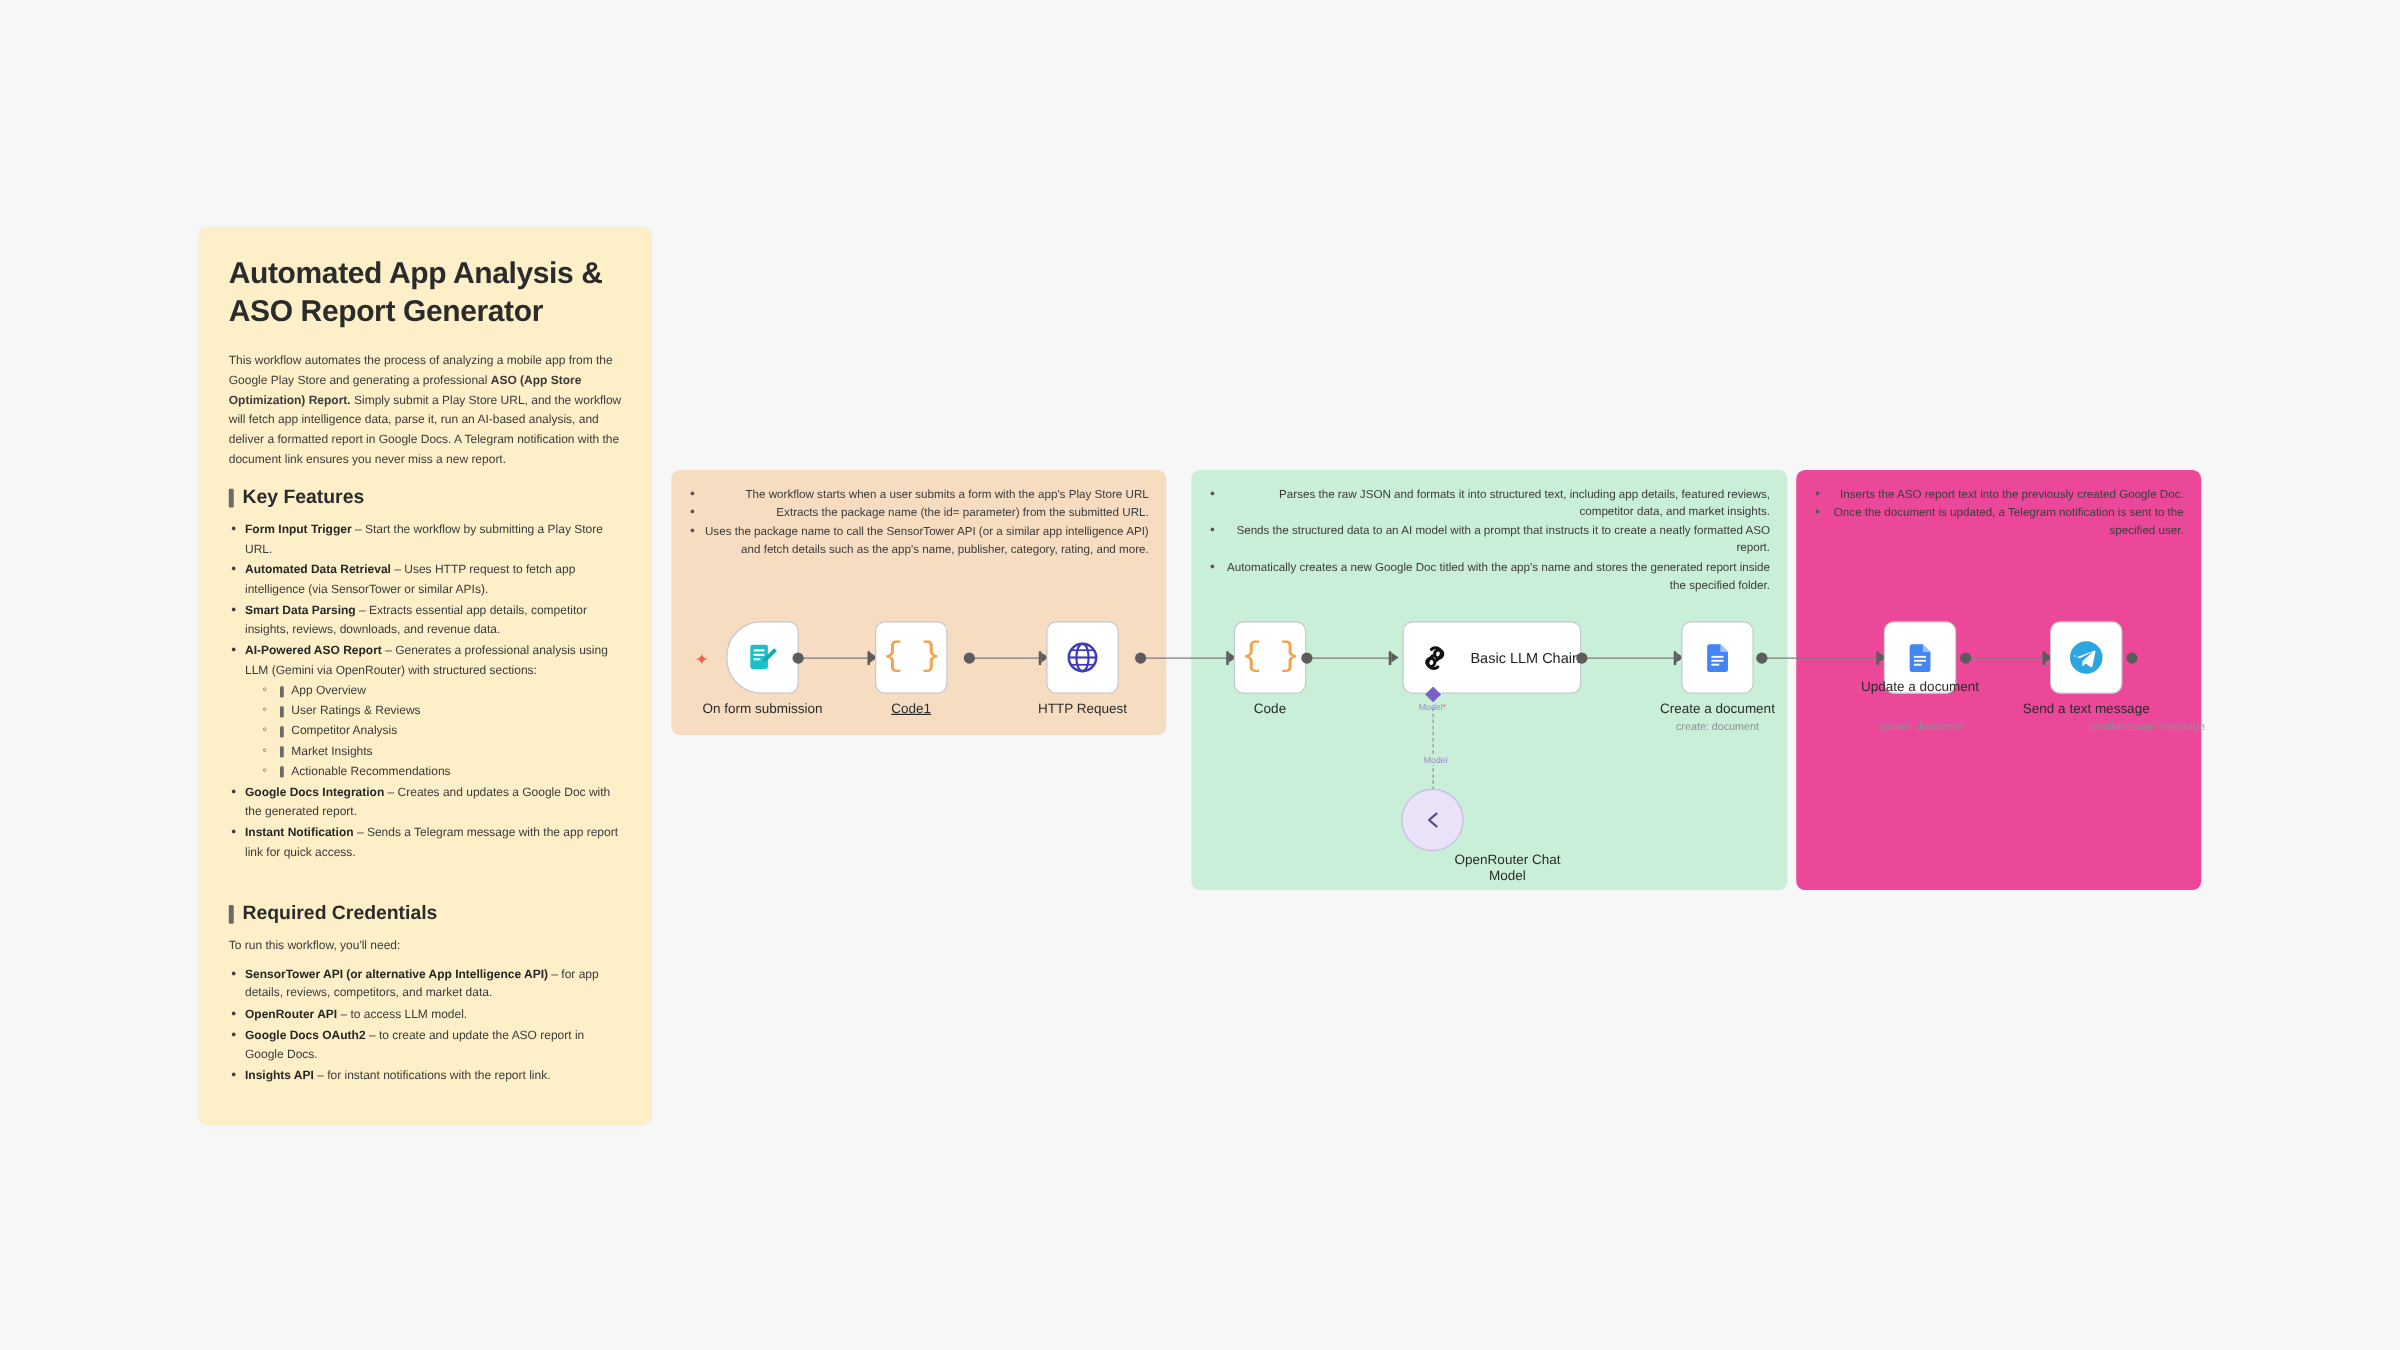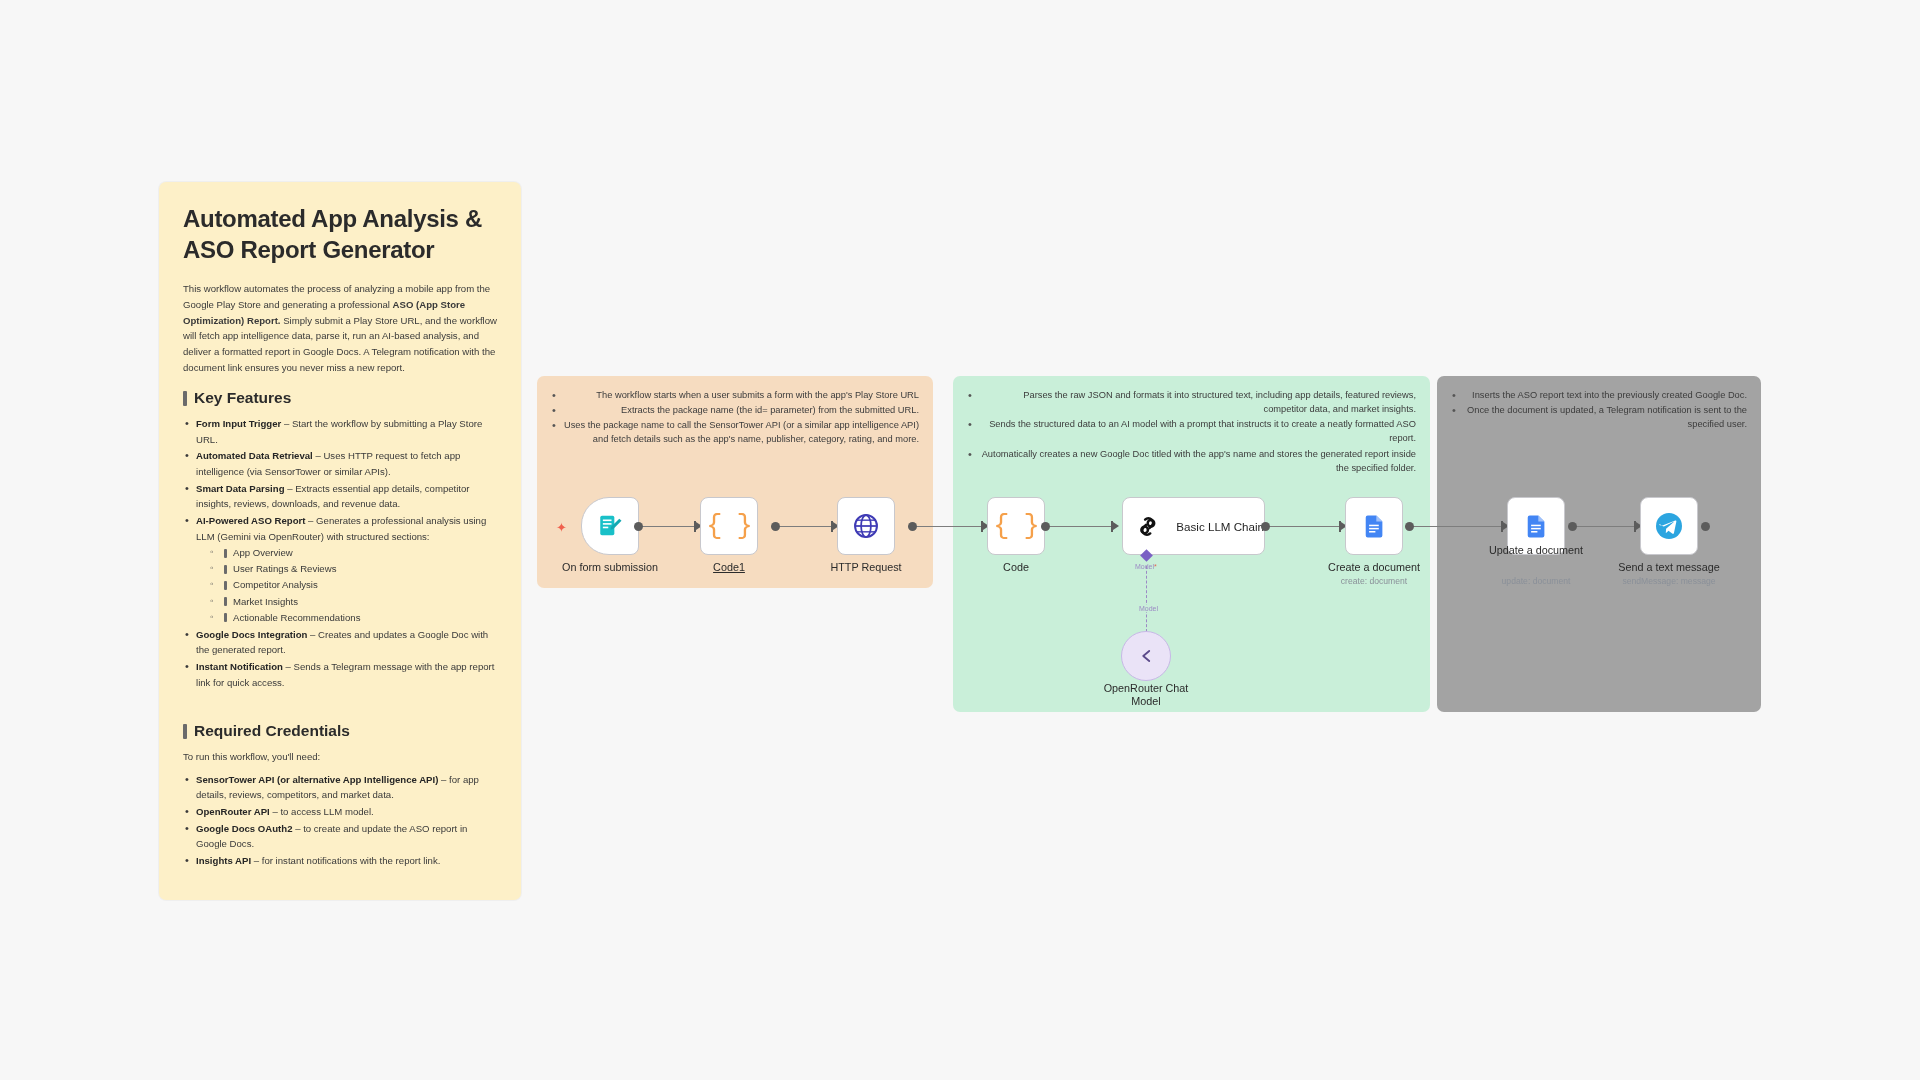--- a/index.html
+++ b/index.html
@@ -110,21 +110,21 @@
     margin-bottom: 1px;
   }
   ul.zlist > li::before {
     content: "•";
     position: absolute; left: 1px; top: -1px;
     font-size: 11px; color: #555;
   }
 
   .zone-orange { background: #f6dcc0; }
   .zone-green  { background: #c9efd9; }
-  .zone-blue   { background: #a3a3a3; text-decoration: underline; }
+  .zone-blue   { background: #ec4899; text-decoration: underline; }
 
   
   .node {
     position: absolute;
     width: 58px; height: 58px;
     background: #fff;
     border: 1.3px solid #c8c8cd;
     border-radius: 8px;
     display: flex; align-items: center; justify-content: center;
   }
@@ -401,21 +401,21 @@
   <div class="ai-port-label" style="left:1135px; top:563px;">
     <span>Model</span><span class="req">*</span>
   </div>
   <div class="ai-line" style="left:1146px; top:566px; height:66px;"></div>
   <div class="ai-port-label" style="left:1137px; top:605px; background:#c9efd9; padding:0 2px;">Model</div>
   <div class="ai-node" style="left:1121px; top:631px;">
     <svg width="22" height="22" viewBox="0 0 24 24">
       <path d="M15.5 6.5 L9 12 L15.5 17.5" fill="none" stroke="#5b4a8a" stroke-width="2" stroke-linecap="round" stroke-linejoin="round"></path>
     </svg>
   </div>
-  <div class="node-label" style="left:1146px; top:682px; line-height:1.25;">
+  <div class="node-label" style="left:1206px; top:682px; line-height:1.25;">
     <span>OpenRouter Chat</span><br>
     <span>Model</span>
   </div>
 
   <div class="node" style="left:1345px; top:497px;">
     <svg width="27" height="27" viewBox="0 0 24 24">
       <path d="M6 2.2h7.6L19 7.6V20a1.8 1.8 0 0 1-1.8 1.8H6A1.8 1.8 0 0 1 4.2 20V4A1.8 1.8 0 0 1 6 2.2z" fill="#4285f4"></path>
       <path d="M13.6 2.2 L19 7.6 h-5.4z" fill="#a1c2fa"></path>
       <rect x="7.2" y="10.4" width="8.6" height="1.35" fill="#ffffff"></rect>
       <rect x="7.2" y="13.2" width="8.6" height="1.35" fill="#ffffff"></rect>
@@ -439,16 +439,16 @@
   <div class="node-sub" style="left:1536px; top:576px;">update: document</div>
   <div class="dot" style="left:1568px; top:522px;"></div>
 
   <div class="node" style="left:1640px; top:497px;">
     <svg width="30" height="30" viewBox="0 0 24 24">
       <circle cx="12" cy="12" r="10.4" fill="#2ca5e0"></circle>
       <path d="M5.8 12.1l11.2-4.3c0.55-0.2 1.04 0.13 0.86 0.97l-1.9 9.0c-0.15 0.7-0.57 0.87-1.15 0.54l-3.19-2.35-1.54 1.48c-0.17 0.17-0.31 0.31-0.64 0.31l0.23-3.27 5.95-5.37c0.26-0.23-0.06-0.36-0.4-0.13L7.9 12.6l-3.16-0.99c-0.69-0.22-0.7-0.69 0.14-1.02z" fill="#ffffff" transform="translate(0,-0.2)"></path>
     </svg>
   </div>
   <div class="node-label" style="left:1669px; top:561px;">Send a text message</div>
-  <div class="node-sub" style="left:1669px; top:576px;">sendMessage: message</div>
+  <div class="node-sub" style="left:1669px; top:576px;text-align:right;">sendMessage: message</div>
   <div class="dot" style="left:1701px; top:522px;"></div>
 
 </div>
 
 </body></html>

